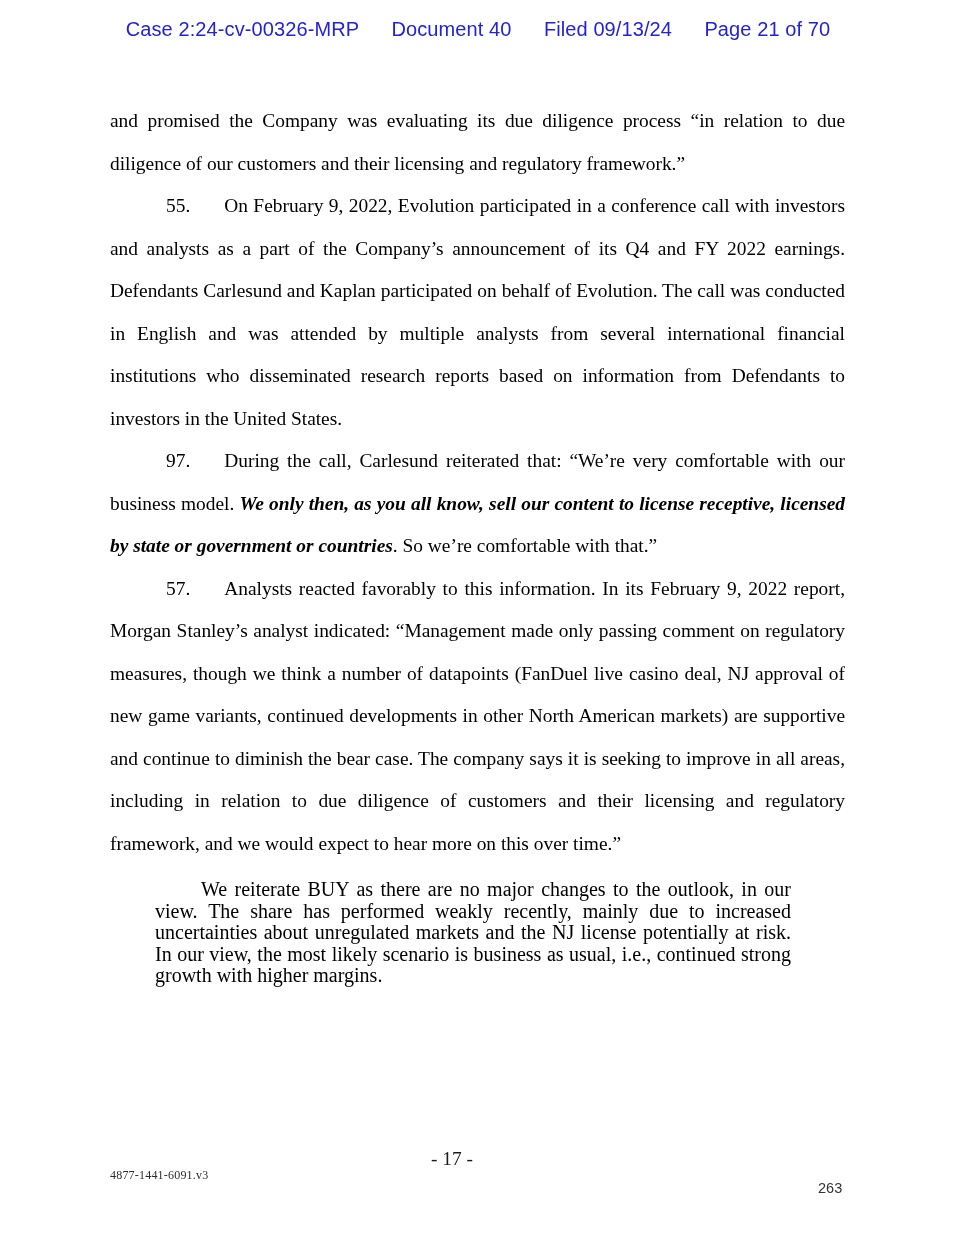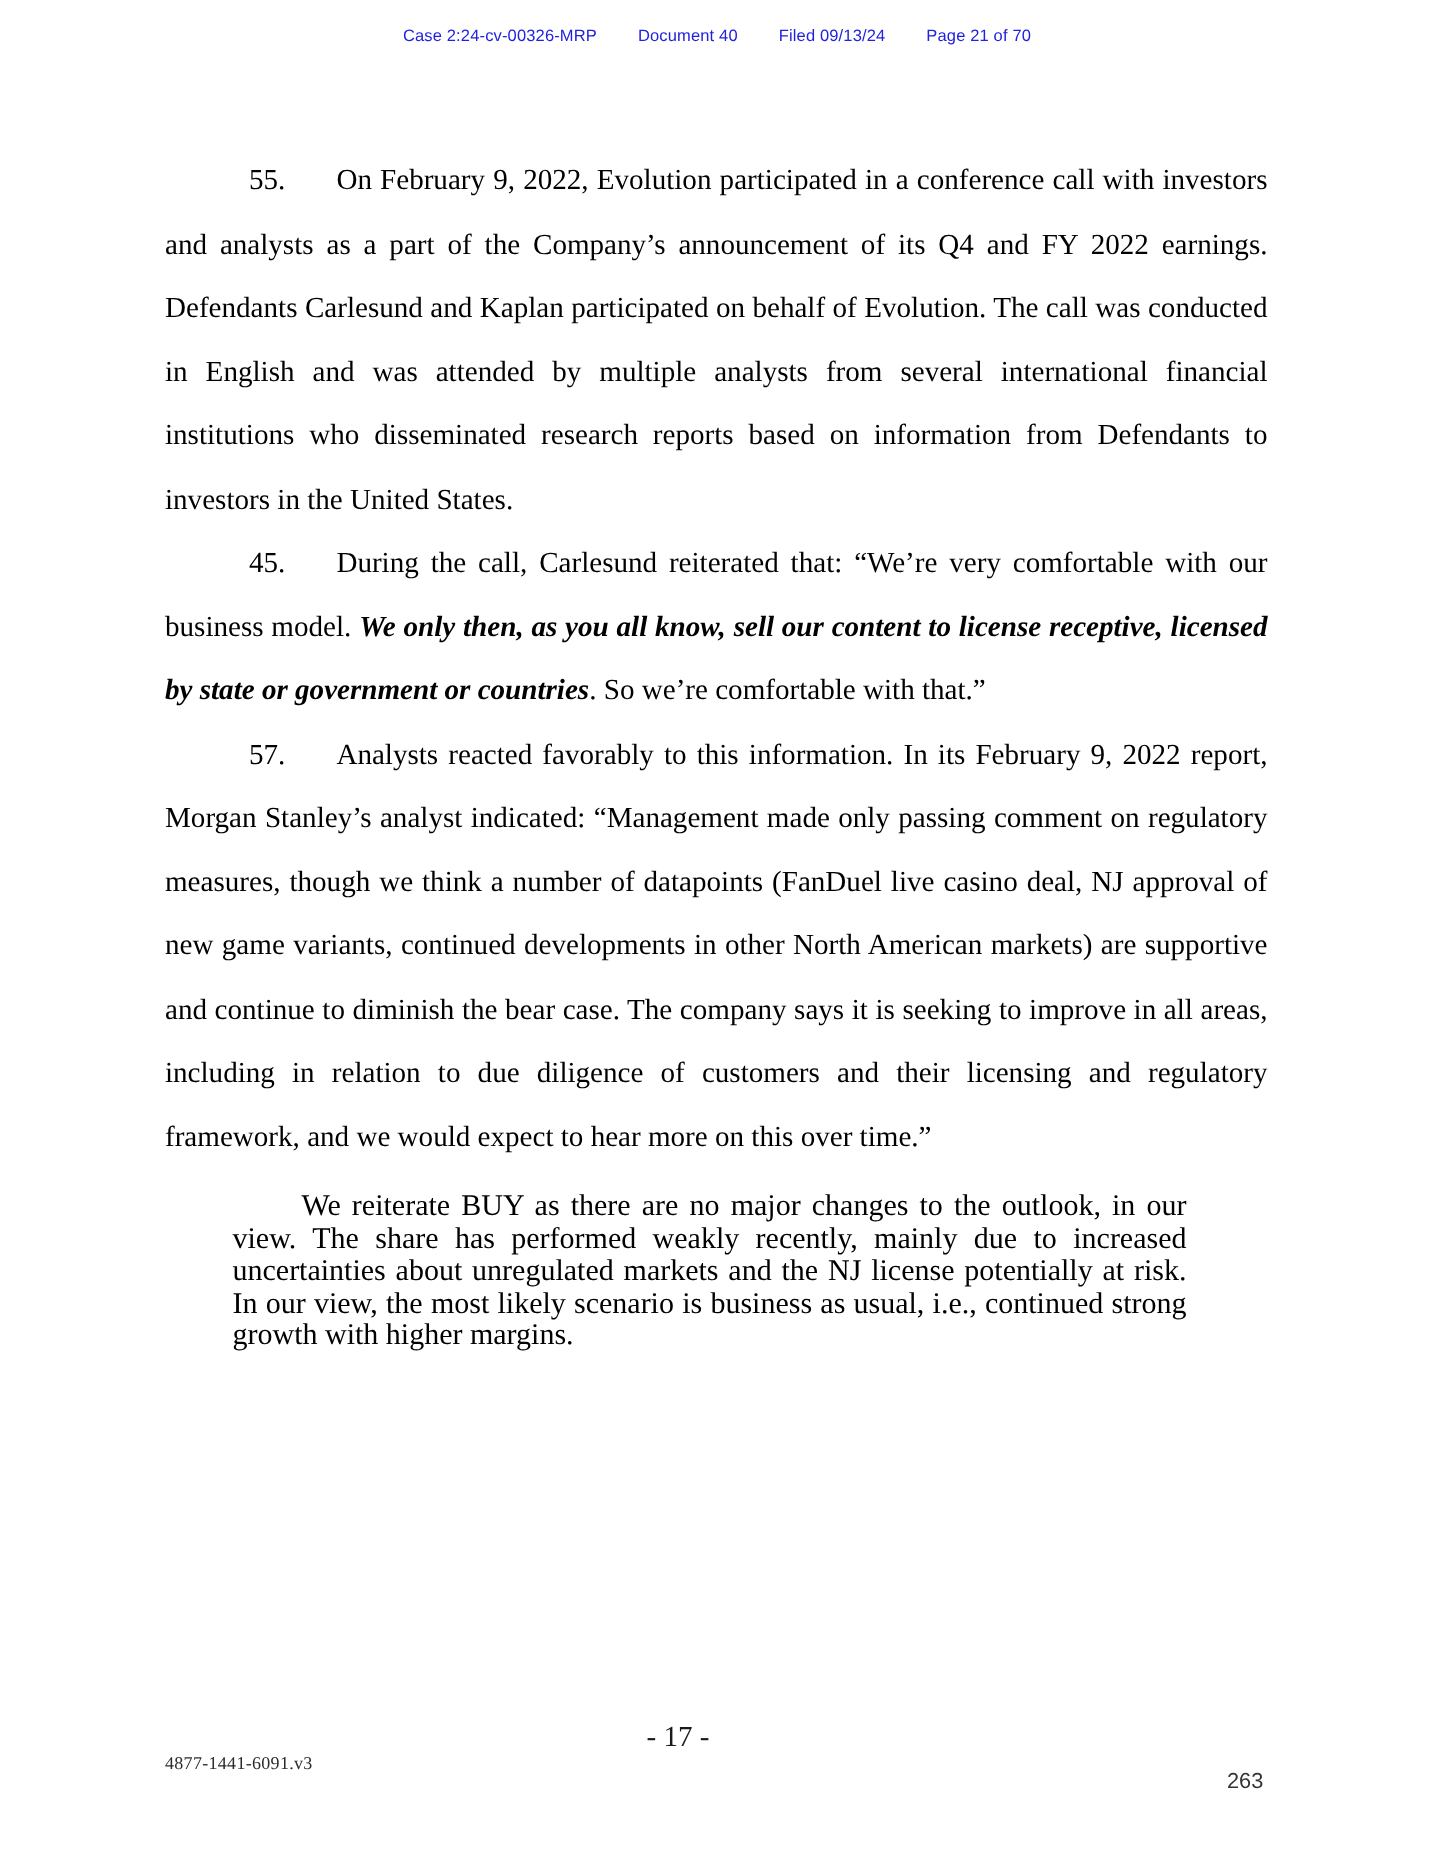--- a/index.html
+++ b/index.html
@@ -17,21 +17,21 @@
   }
 
   
   .ecf-header {
     position: absolute;
     top: 18px;
     left: 0;
     width: 956px;
     text-align: center;
     font-family: "Liberation Sans", "DejaVu Sans", sans-serif;
-    font-size: 11px;
+    font-size: 20px;
     font-weight: 400;
     color: #2222dd;
     letter-spacing: 0.1px;
     white-space: nowrap;
   }
   .ecf-header .seg { display: inline-block; }
   .ecf-header .gap-lg { display: inline-block; width: 21px; }
 
   
   .page-body {
@@ -110,24 +110,25 @@
   <span class="gap-lg"></span>
   <span class="seg">Document 40</span>
   <span class="gap-lg"></span>
   <span class="seg">Filed 09/13/24</span>
   <span class="gap-lg"></span>
   <span class="seg">Page 21 of 70</span>
 </div>
 
 <div class="page-body">
 
+  <p class="para">and promised the Company was evaluating its due diligence process “in relation to due diligence of our customers and their licensing and regulatory framework.”</p>
 
   <p class="para indent-first"><span>55.</span><span class="numtab"></span><span>On February 9, 2022, Evolution participated in a conference call with investors and analysts as a part of the Company’s announcement of its Q4 and FY 2022 earnings.  Defendants Carlesund and Kaplan participated on behalf of Evolution.  The call was conducted in English and was attended by multiple analysts from several international financial institutions who disseminated research reports based on information from Defendants to investors in the United States.</span></p>
 
-  <p class="para indent-first"><span>45.</span><span class="numtab"></span><span>During the call, Carlesund reiterated that: “We’re very comfortable with our business model.  </span><span class="bolditalic">We only then, as you all know, sell our content to license receptive, licensed by state or government or countries</span><span>.  So we’re comfortable with that.”</span></p>
+  <p class="para indent-first"><span>97.</span><span class="numtab"></span><span>During the call, Carlesund reiterated that: “We’re very comfortable with our business model.  </span><span class="bolditalic">We only then, as you all know, sell our content to license receptive, licensed by state or government or countries</span><span>.  So we’re comfortable with that.”</span></p>
 
   <p class="para indent-first"><span>57.</span><span class="numtab"></span><span>Analysts reacted favorably to this information.  In its February 9, 2022 report, Morgan Stanley’s analyst indicated: “Management made only passing comment on regulatory measures, though we think a number of datapoints (FanDuel live casino deal, NJ approval of new game variants, continued developments in other North American markets) are supportive and continue to diminish the bear case.  The company says it is seeking to improve in all areas, including in relation to due diligence of customers and their licensing and regulatory framework, and we would expect to hear more on this over time.”</span></p>
 
 
   <div class="blockquote">We reiterate BUY as there are no major changes to the outlook, in our view.  The share has performed weakly recently, mainly due to increased uncertainties about unregulated markets and the NJ license potentially at risk.  In our view, the most likely scenario is business as usual, i.e., continued strong growth with higher margins.</div>
 
 </div>
 
 <div class="page-number">- 17 -</div>
 <div class="doc-id">4877-1441-6091.v3</div>

